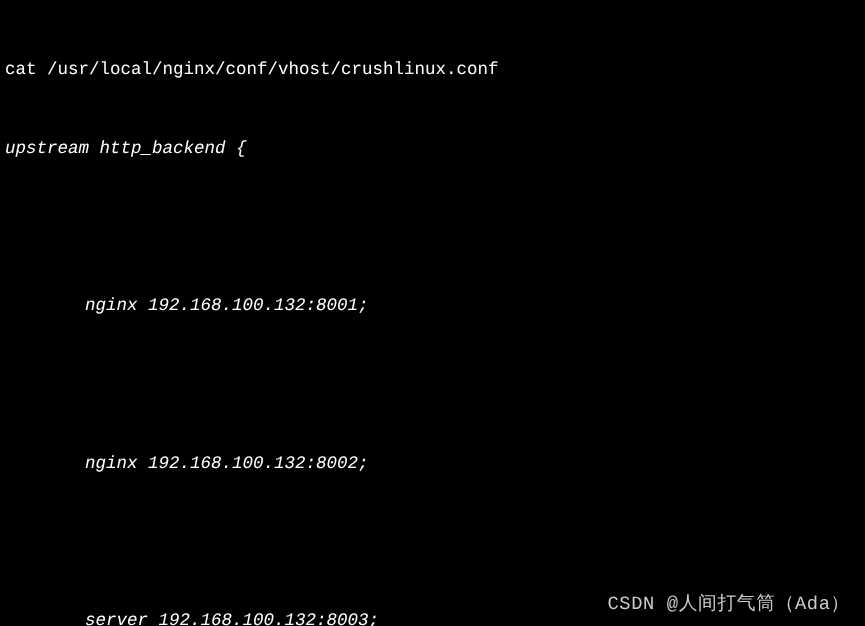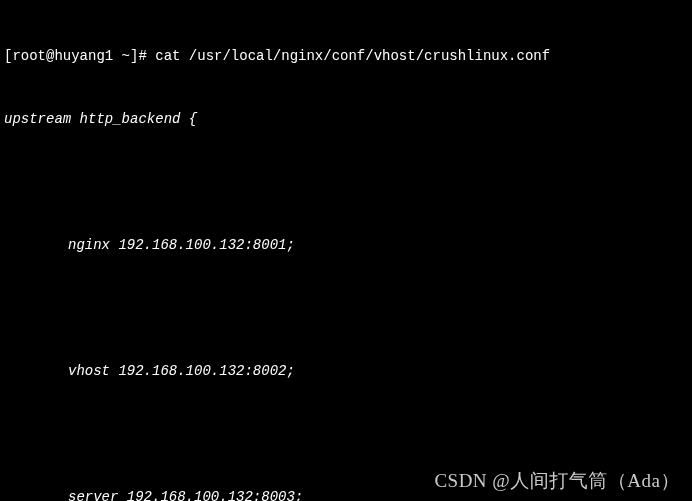--- a/index.html
+++ b/index.html
@@ -33,37 +33,37 @@
       padding-left: 64px;
     }
     .blank {
       height: 21px;
     }
     .watermark {
       position: absolute;
       bottom: 6px;
       right: 12px;
       color: #cccccc;
-      font-family: Liberation Serif, serif;
-      font-size: 19px;
+      font-family: Liberation Mono, monospace;
+      font-size: 15px;
       letter-spacing: 0.5px;
     }
   </style>
 </head>
 <body>
 
 <div class="terminal">
   <div class="prompt-line">
-    <span>[root@huyang1 ~]# </span><span>cat /usr/local/nginx/conf/vhost/crushlinux.conf</span>
+    <span>cat /usr/local/nginx/conf/vhost/crushlinux.conf</span>
   </div>
   <span class="line">upstream http_backend {</span>
   <div class="blank"></div>
   <span class="line indent2">nginx 192.168.100.132:8001;</span>
   <div class="blank"></div>
-  <span class="line indent2">vhost 192.168.100.132:8002;</span>
+  <span class="line indent2">nginx 192.168.100.132:8002;</span>
   <div class="blank"></div>
   <span class="line indent2">server 192.168.100.132:8003;</span>
   
   
   
   
   
   
   
   

